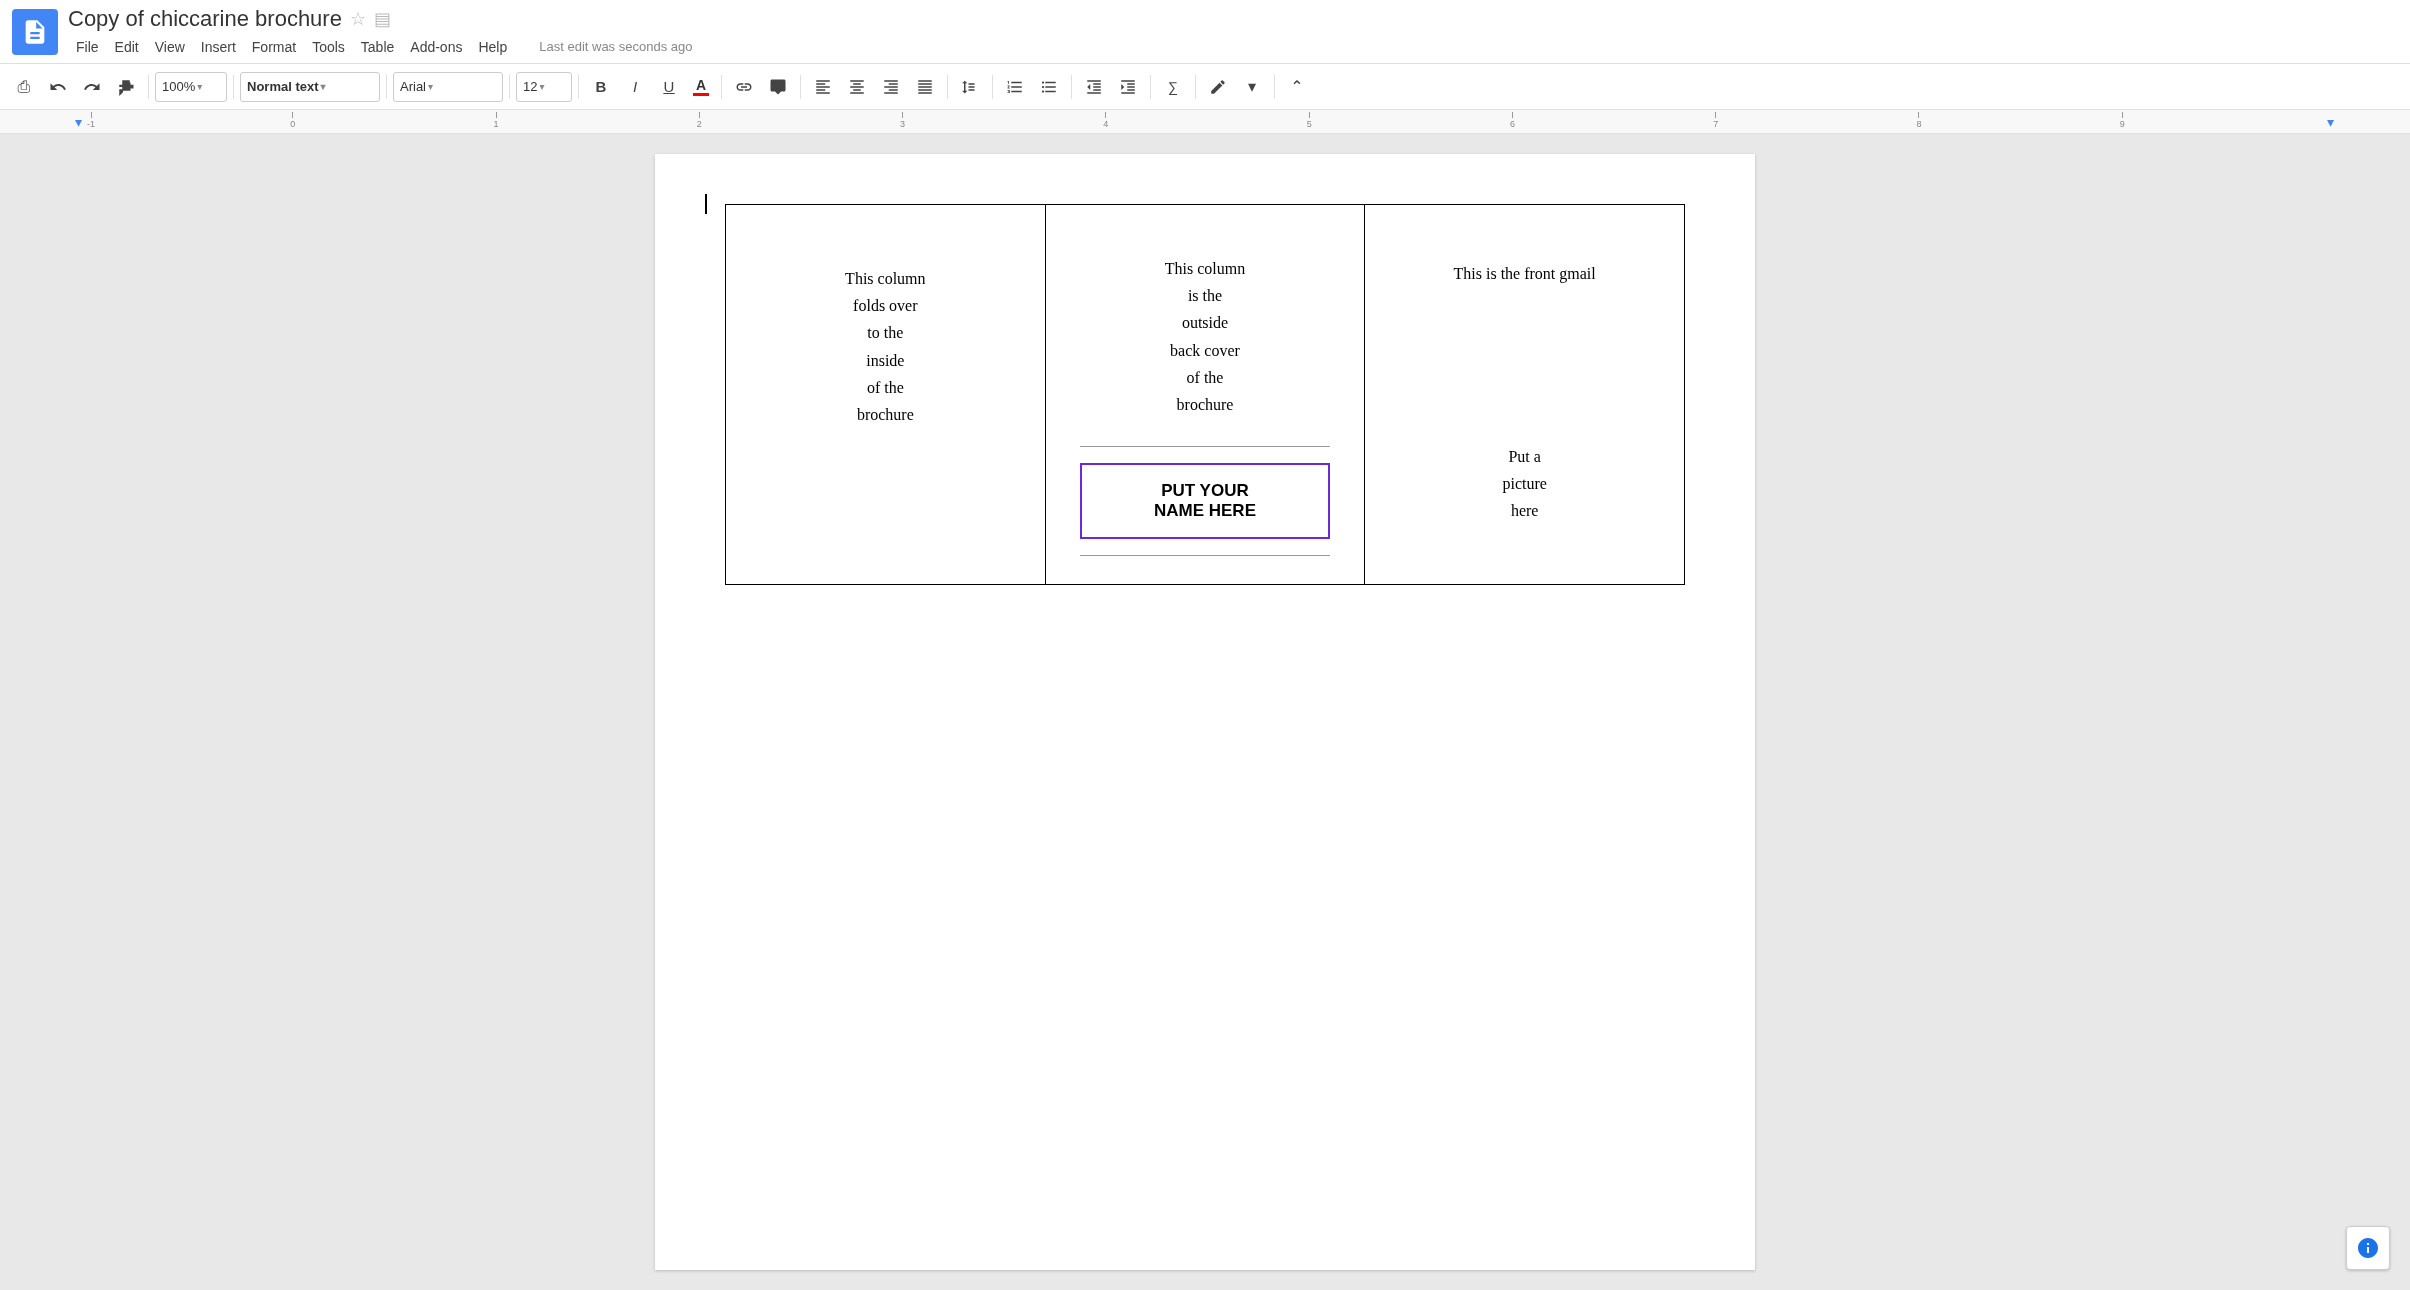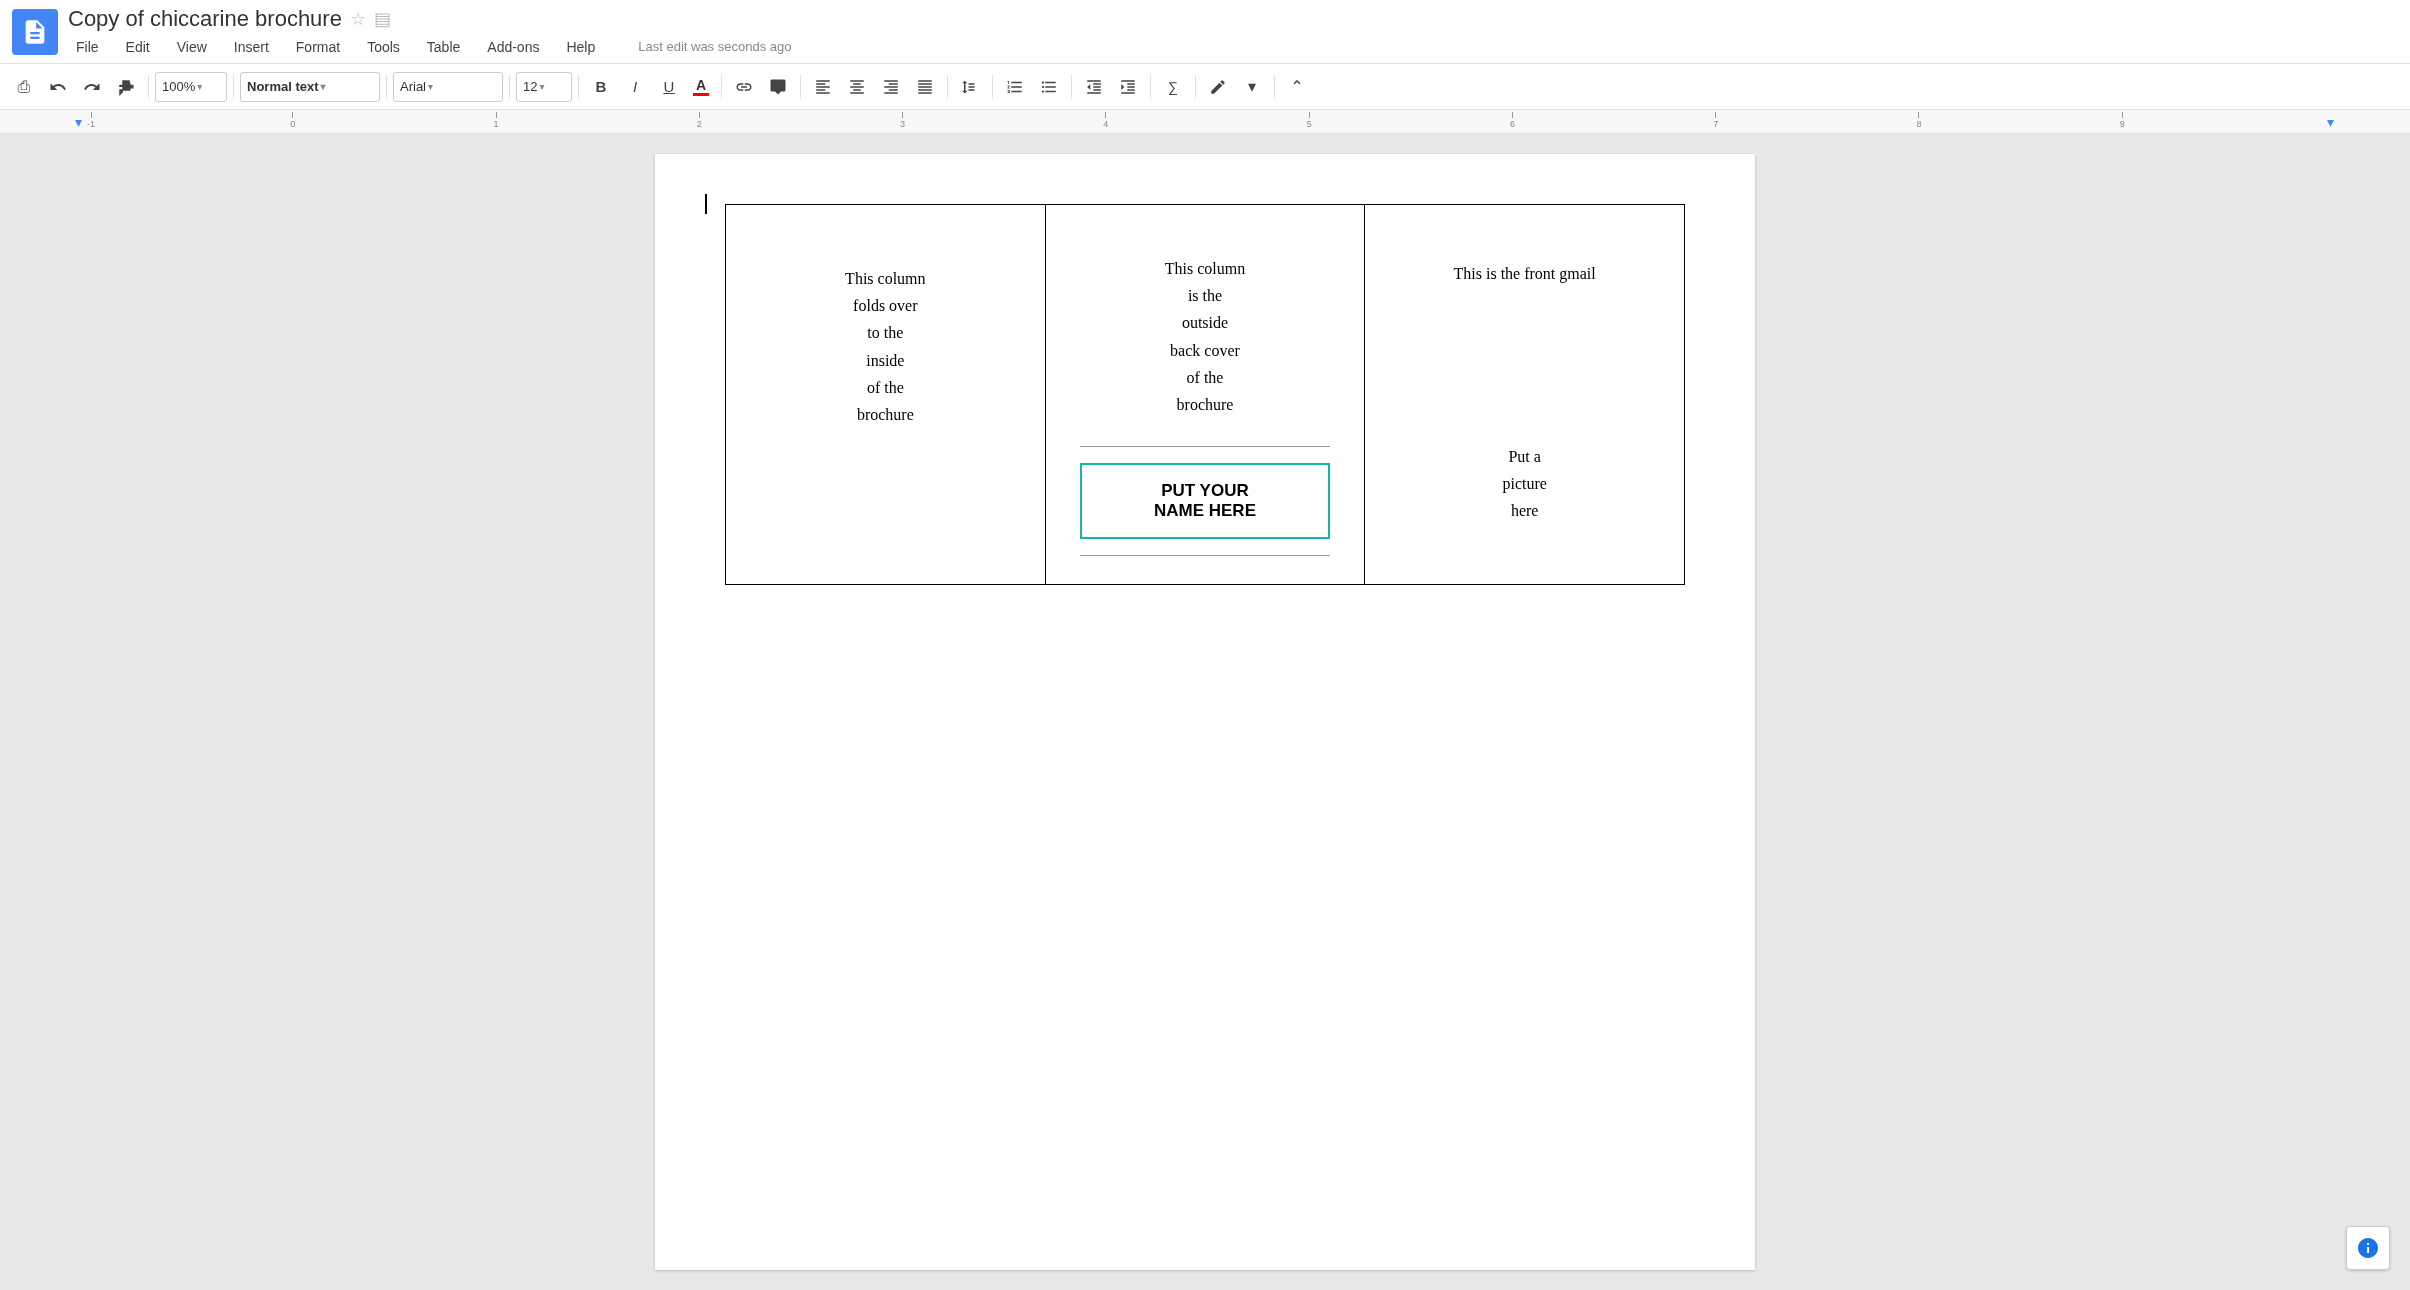--- a/index.html
+++ b/index.html
@@ -28,21 +28,21 @@
     #doc-title-row {
       display: flex; align-items: center; gap: 8px;
     }
     #doc-title {
       font-size: 22px; color: #333; font-weight: normal;
     }
     #star-icon, #folder-icon {
       color: #bbb; font-size: 18px; cursor: pointer;
     }
     #menu-bar {
-      display: flex; align-items: center; gap: 11px; margin-top: 4px;
+      display: flex; align-items: center; gap: 0; margin-top: 4px;
     }
     .menu-item {
       font-size: 14px; color: #444; padding: 3px 8px; cursor: pointer; border-radius: 3px;
     }
     #last-edit-status {
       font-size: 13px; color: #888; margin-left: 24px;
     }
     #top-right {
       display: flex; align-items: center; gap: 12px;
     }
@@ -170,21 +170,21 @@
       font-size: 16px;
       line-height: 1.7;
       color: #000;
       padding-top: 30px;
       padding-bottom: 20px;
     }
     .col2-divider {
       width: 90%; border: none; border-top: 1px solid #999; margin: 8px 0;
     }
     .col2-name-box {
-      border: 2px solid #14b8a6;
+      border: 2px solid #6d28d9;
       padding: 16px 30px;
       text-align: center;
       font-family: Arial, sans-serif;
       font-size: 17px;
       font-weight: bold;
       color: #000;
       width: 90%;
       margin: 8px 12px;
     }
     .col3-text {

